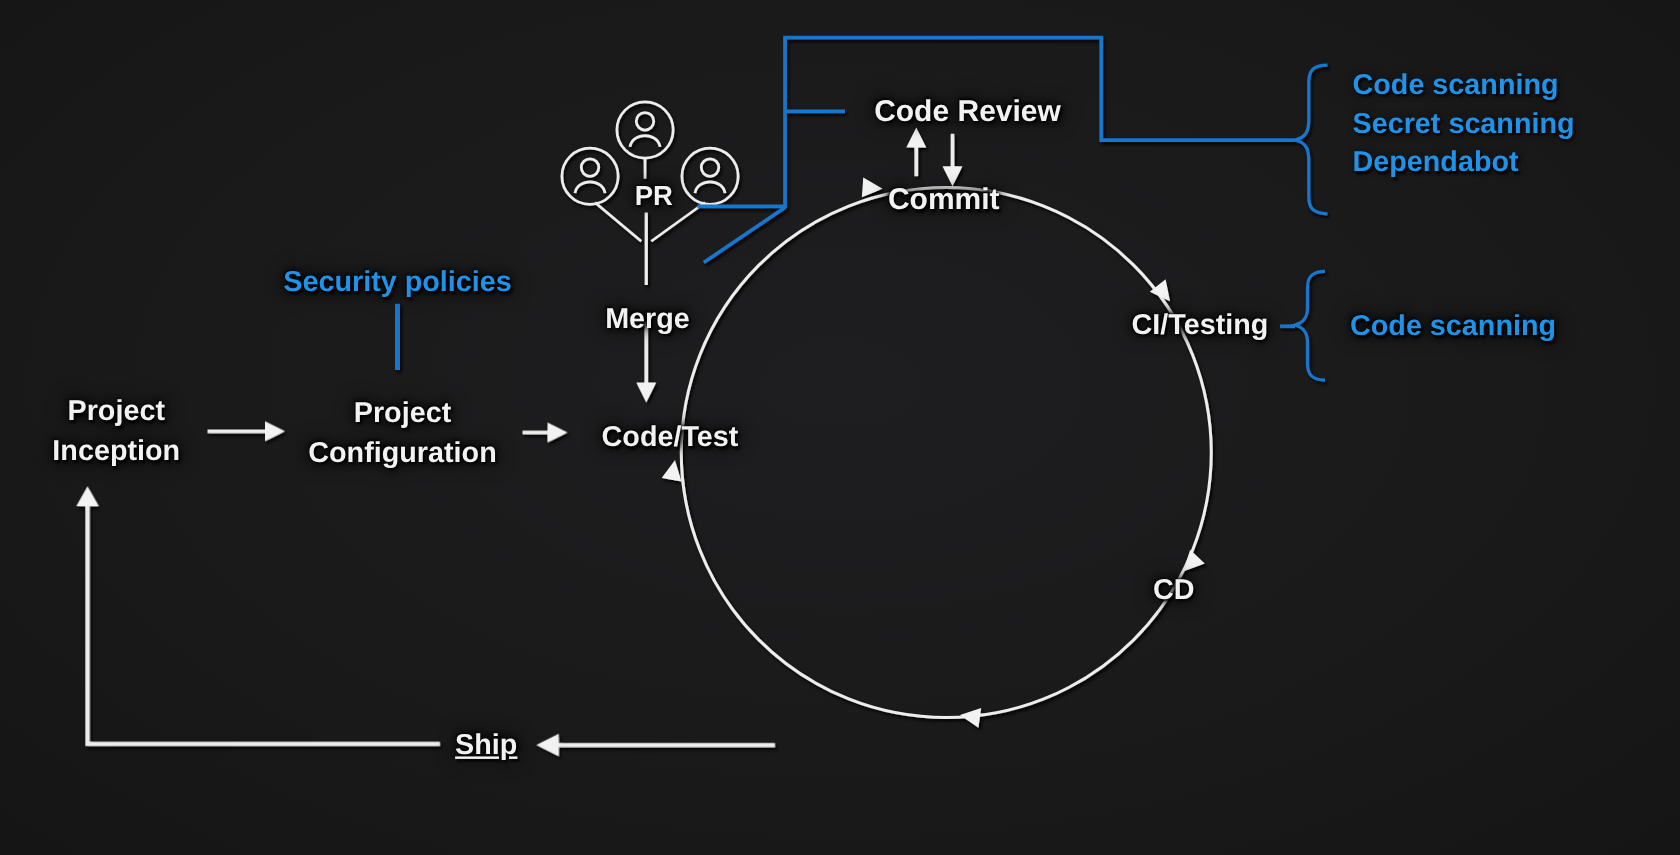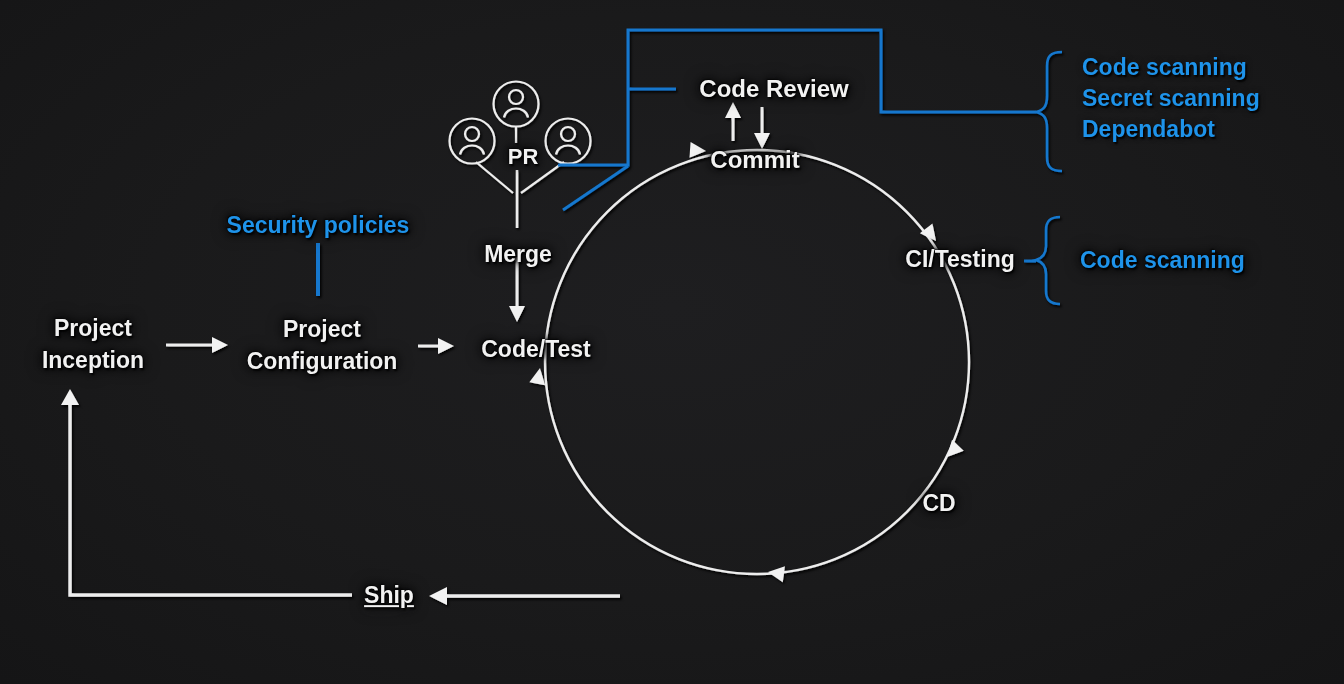--- a/index.html
+++ b/index.html
@@ -136,21 +136,21 @@
 Inception</div>
   <div class="label" style="left:322px;top:346px;">Project
 Configuration</div>
   <div class="label blue" style="left:318px;top:226px;">Security policies</div>
   <div class="label" style="left:536px;top:330px;margin-top:20px;">Code/Test</div>
   <div class="label" style="left:523px;top:157px;font-size:22px;">PR</div>
   <div class="label" style="left:518px;top:255px;">Merge</div>
   <div class="label" style="left:774px;top:89px;font-size:24px;">Code Review</div>
   <div class="label" style="left:755px;top:160px;font-size:24px;text-align:center;">Commit</div>
   <div class="label" style="left:960px;top:260px;">CI/Testing</div>
-  <div class="label" style="left:939px;top:472px;margin-top:32px;">CD</div>
+  <div class="label" style="left:939px;top:472px;">CD</div>
   <div class="label" style="left:389px;top:596px;text-decoration:underline;">Ship</div>
 
   <div class="tool-list">
     <div class="label-item">Code scanning</div>
     <div class="label-item">Secret scanning</div>
     <div class="label-item">Dependabot</div>
   </div>
 
   <div class="label blue left-align" style="left:1080px;top:261px;">Code scanning</div>
 

